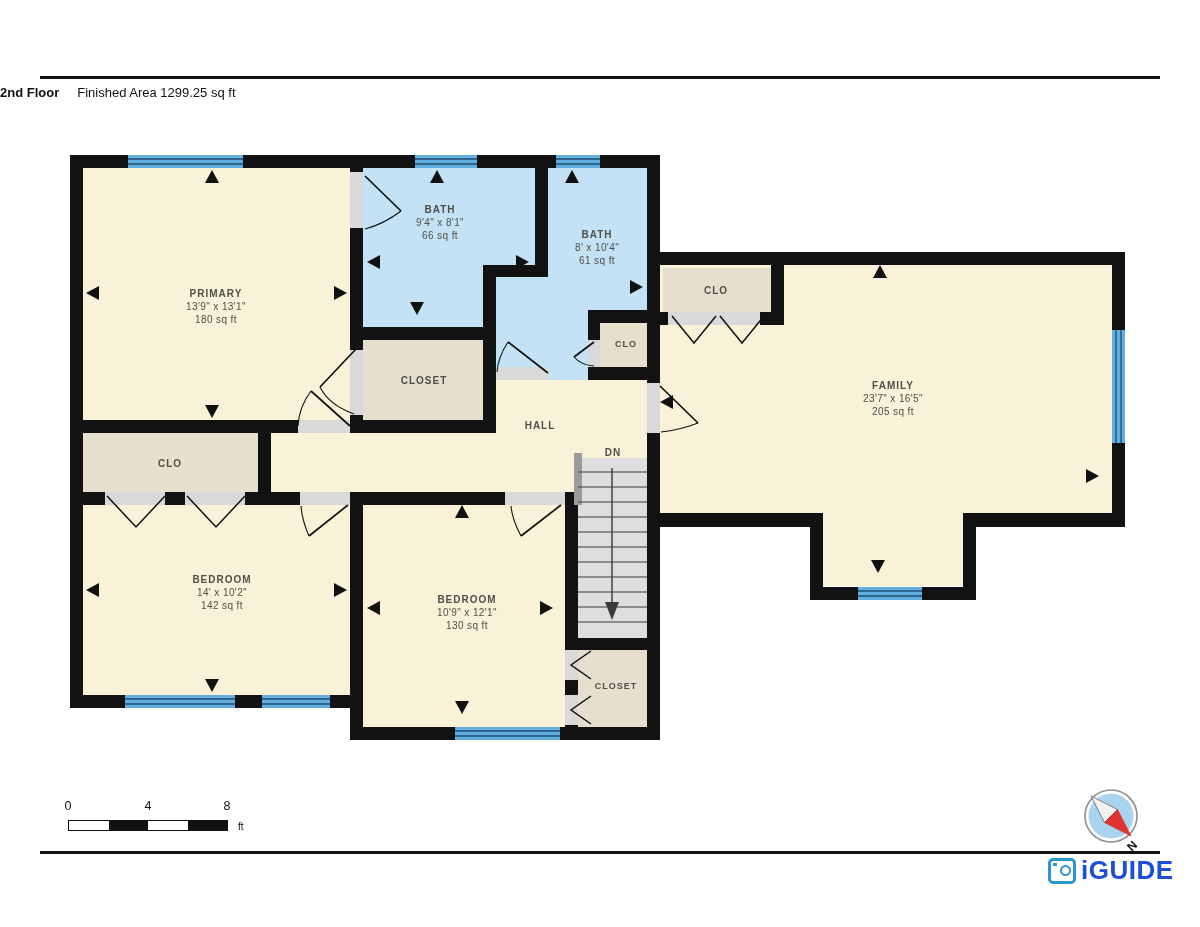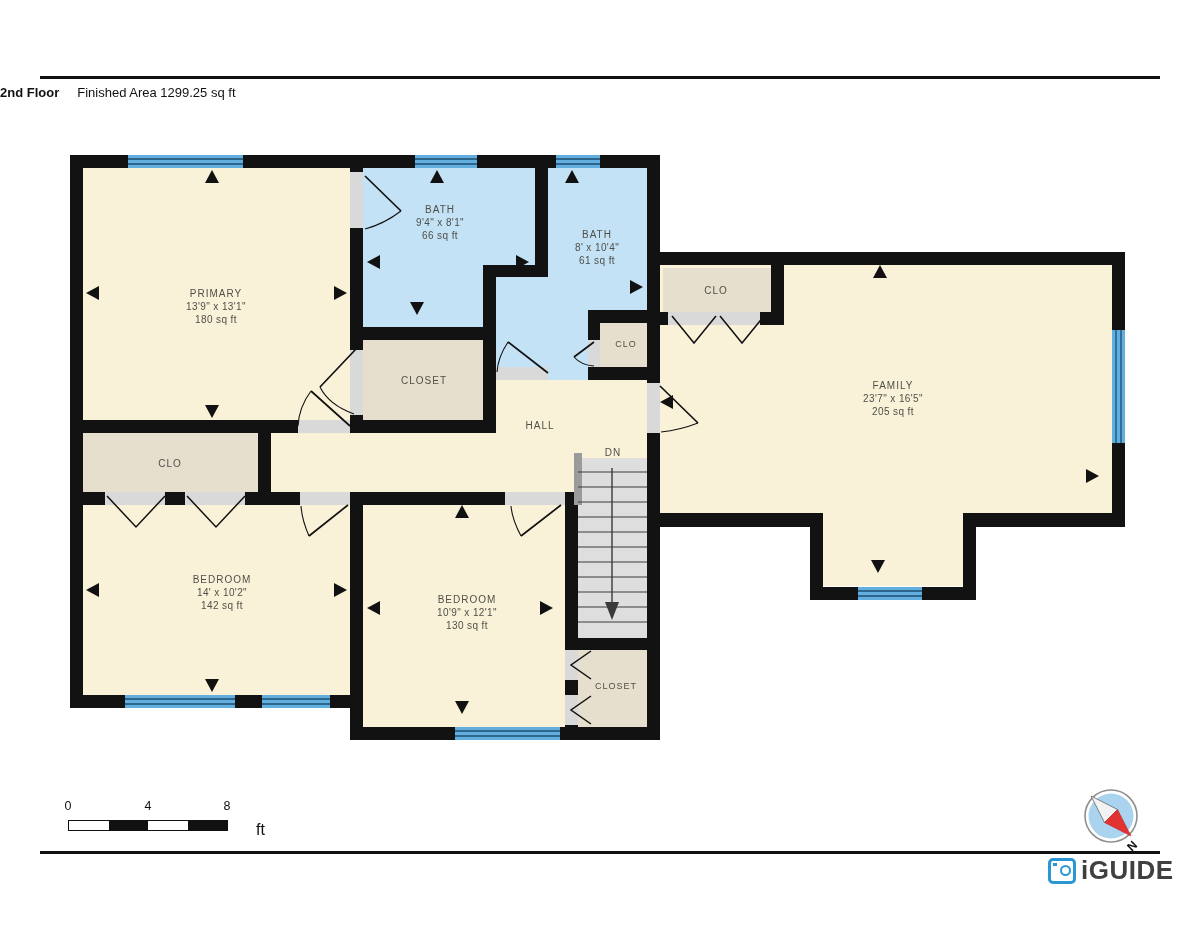--- a/index.html
+++ b/index.html
@@ -7,36 +7,36 @@
         font-family:"Liberation Sans",sans-serif;color:#111;}
   .abs{position:absolute;}
   
   #title{left:0;top:26px;width:1200px;text-align:center;font-size:26px;font-weight:bold;letter-spacing:0.5px;}
   #rule-top{left:40px;top:76px;width:1120px;height:3px;background:#111;}
   #subheader{left:0;top:85px;width:1200px;display:flex;justify-content:flex-start;gap:18px;font-size:13px;}
   #subheader .b{font-weight:bold;}
   
   .rlabel{transform:translate(-50%,-50%);text-align:center;font-size:10px;line-height:1.3;
           color:#4f4f49;letter-spacing:0.4px;white-space:nowrap;}
-  .rlabel .nm{letter-spacing:1px;}
+  .rlabel .nm{letter-spacing:1px;font-weight:bold;}
   .rlabel span{display:block;}
   
   #rule-bottom{left:40px;top:851px;width:1120px;height:3px;background:#111;}
   #disclaimer{left:45px;top:860px;width:980px;font-size:11px;color:#111;}
   #scale-ticks{left:0;top:799px;}
   .tick{position:absolute;transform:translateX(-50%);font-size:12.5px;}
   #scale-bar{left:68px;top:820px;width:158px;height:9px;border:1.6px solid #111;display:flex;}
   #scale-bar i{flex:1;display:block;}
-  #scale-unit{left:238px;top:821px;font-size:16px;margin-left:18px;}
+  #scale-unit{left:238px;top:821px;font-size:10px;}
   #prepared{left:0;top:819px;width:1200px;text-align:center;font-size:12px;}
   #logo{left:1048px;top:855px;display:flex;align-items:center;gap:5px;}
   #logo-icon{width:22px;height:20px;border:3.2px solid #2a96d2;border-radius:5px;position:relative;}
   #logo-icon .lens{position:absolute;right:2px;top:4px;width:7px;height:7px;border:2.6px solid #2a96d2;border-radius:50%;}
   #logo-icon .notch{position:absolute;left:2px;top:2px;width:4px;height:3px;background:#2a96d2;}
-  #logo-text{font-size:26px;font-weight:bold;color:#404040;letter-spacing:0.5px;}
+  #logo-text{font-size:26px;font-weight:bold;color:#1d4ed8;letter-spacing:0.5px;}
 </style>
 </head>
 <body>
 
 <div id="page">
 
   <div class="abs" id="rule-top"></div>
   <div class="abs" id="subheader">
     <span class="b">2nd Floor</span>
     <span>Finished Area 1299.25 sq ft</span>

